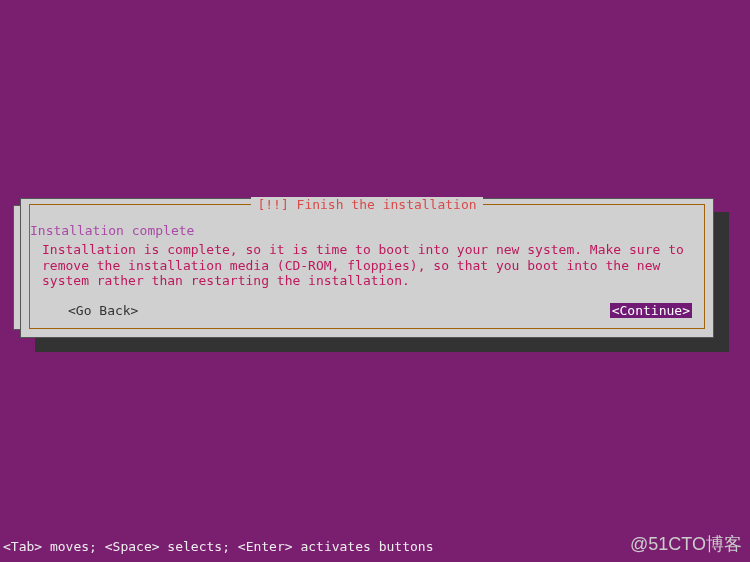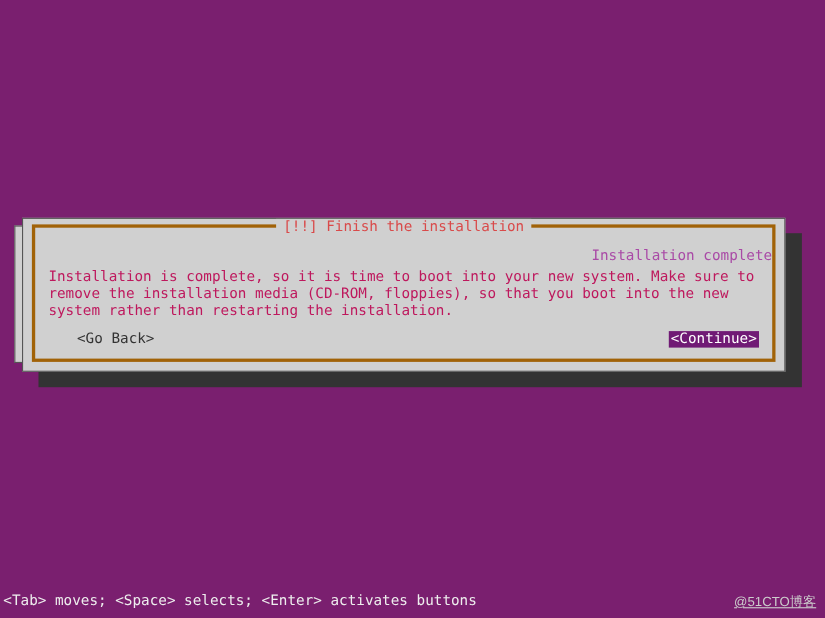--- a/index.html
+++ b/index.html
@@ -32,38 +32,38 @@
       height: 140px;
       background: #d0d0d0;
       border: 1px solid #555;
     }
     .dialog-inner {
       position: absolute;
       left: 8px;
       top: 5px;
       right: 8px;
       bottom: 8px;
-      border: 3px solid #a16207;
+      border: 1px solid #a16207;
     }
     .dialog-title-wrap {
       position: absolute;
       top: -8px;
       left: 0;
       right: 0;
       text-align: center;
     }
     .dialog-title {
       display: inline-block;
       background: #d0d0d0;
       padding: 0 6px;
       color: #d94a4a;
       font-weight: normal;
     }
     .dialog-subtitle {
-      text-align: right;
+      text-align: left;
       color: #a94aa6;
       margin-top: 18px;
     }
     .dialog-text {
       color: #be185d;
       padding: 4px 12px 0 12px;
       line-height: 1.2;
     }
     .button-row {
       position: absolute;
@@ -92,22 +92,21 @@
       left: 3px;
       bottom: 8px;
       color: #eee;
     }
     .watermark {
       position: absolute;
       right: 8px;
       bottom: 6px;
       color: #ccc;
       font-family: sans-serif;
-      font-size: 12px;
-      text-decoration: underline;
+      font-size: 18px;
     }
     .back-panel-edge {
       position: absolute;
       left: 13px;
       top: 205px;
       width: 7px;
       height: 125px;
       background: #d0d0d0;
       border-left: 1px solid #555;
       border-top: 1px solid #555;

